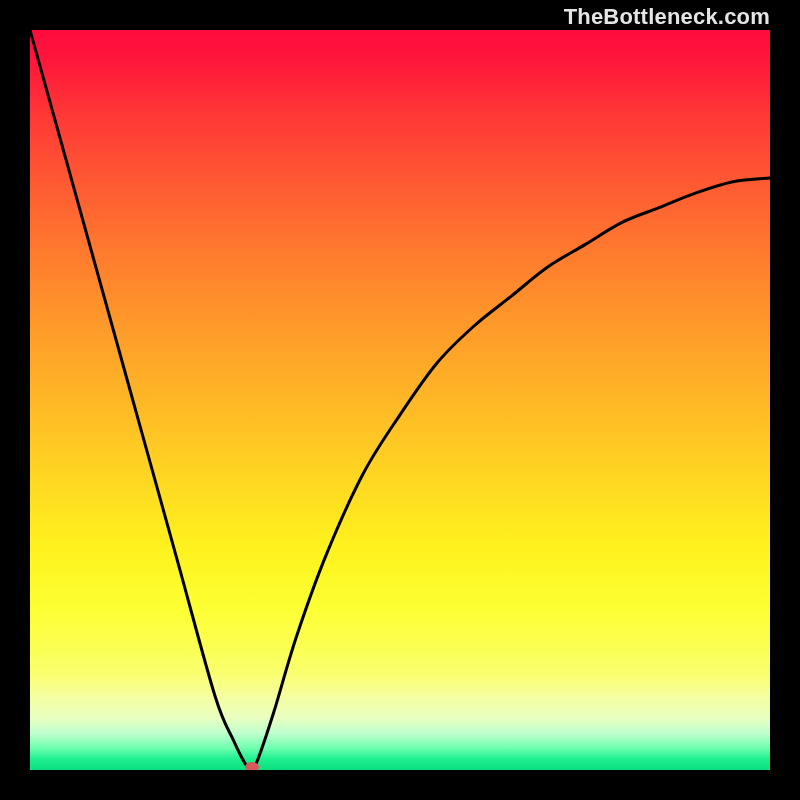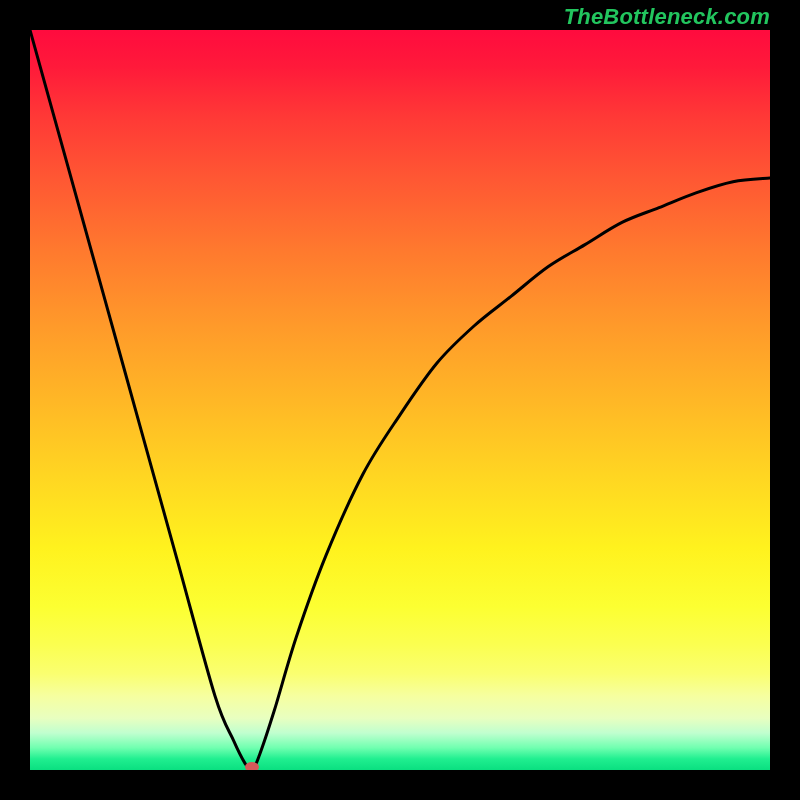--- a/index.html
+++ b/index.html
@@ -51,26 +51,25 @@
     );
   }
   .curve-svg {
     position: absolute;
     inset: 0;
   }
   .watermark {
     position: absolute;
     top: 4px;
     right: 30px;
-    color: #22c55e;
+    color: #e5e5e5;
     font-size: 22px;
     font-weight: 600;
     letter-spacing: 0.2px;
     user-select: none;
-    font-style: italic;
   }
   .dot {
     fill: #d65a5a;
     stroke: none;
   }
 </style>
 </head>
 <body>
 
 <div class="frame">

